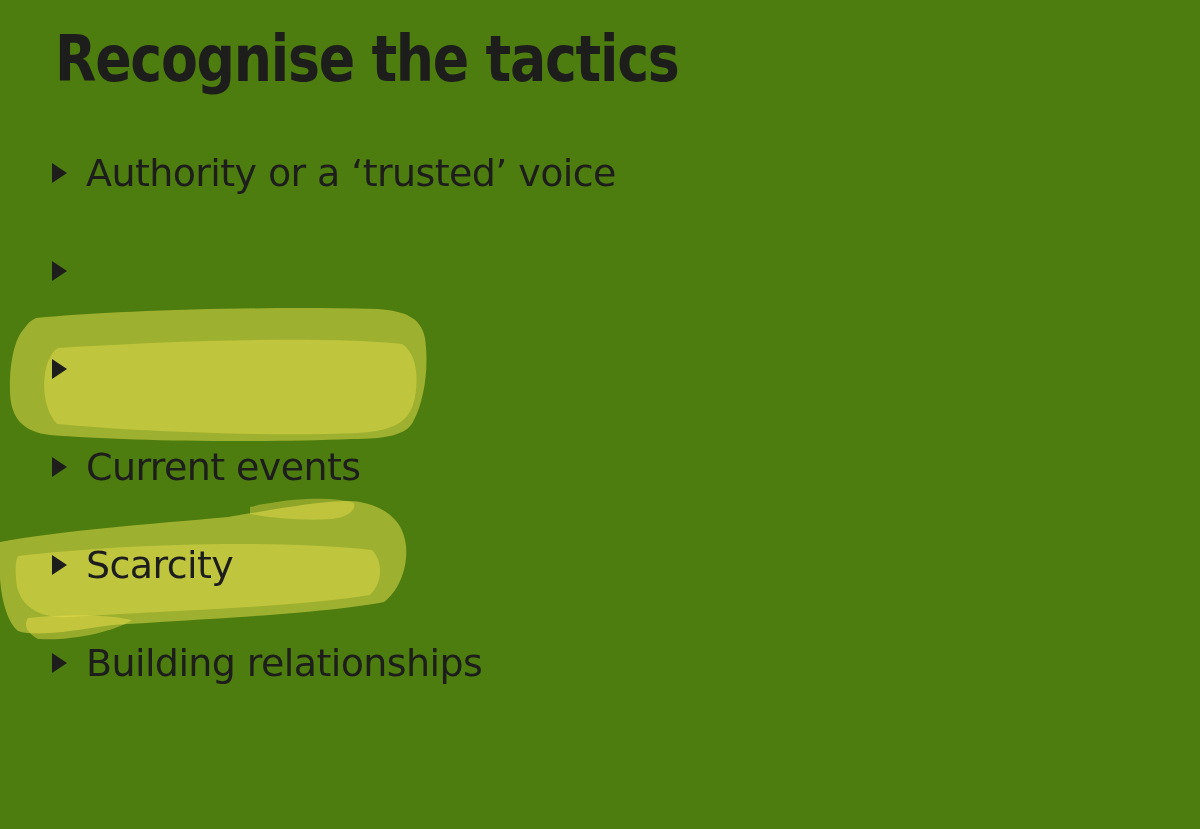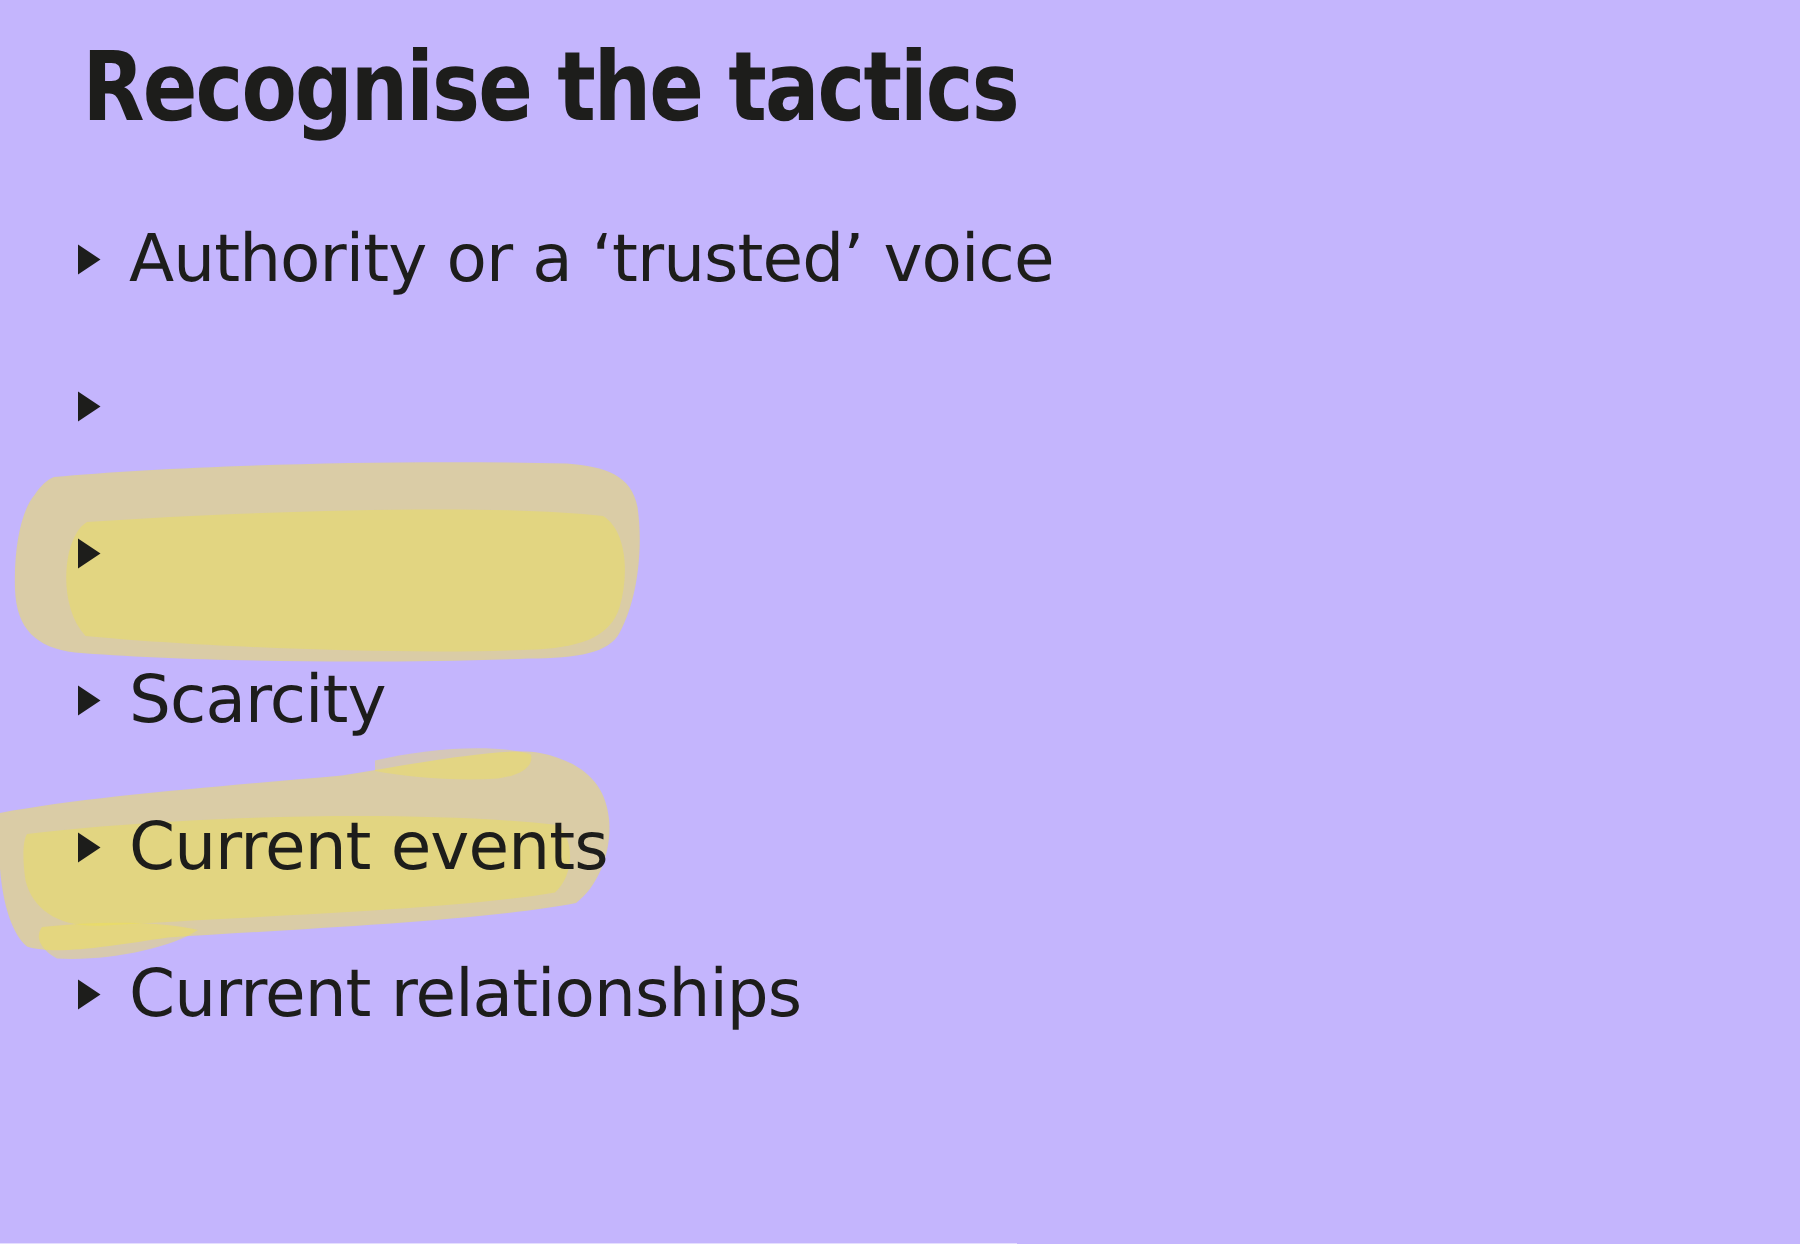--- a/index.html
+++ b/index.html
@@ -1,36 +1,36 @@
 <!DOCTYPE html>
 <html><head>
 <meta charset="utf-8">
 <style>
   html,body{margin:0;padding:0;background:#fff;}
   .screen{
-    position:relative;width:1200px;height:829px;background:#c4b5fd;
+    position:relative;width:1200px;height:829px;background:#4d7c0f;
     overflow:hidden;font-family:"DejaVu Sans",sans-serif;color:#1d1d1b;
   }
   .hl-layer{position:absolute;left:0;top:0;width:1200px;height:829px;z-index:0;}
   .page-title{
     position:absolute;left:55px;top:24px;margin:0;z-index:1;
     font-size:64px;font-weight:bold;letter-spacing:-1.5px;line-height:1.1;
     transform:scaleX(.84);transform-origin:left center;white-space:nowrap;
   }
   .tactics-list{
     position:absolute;left:52px;top:124px;margin:0;padding:0;
     list-style:none;z-index:1;
   }
   .tactics-list li{display:flex;align-items:center;height:98px;}
   .tri{
     width:0;height:0;flex:none;
     border-top:10px solid transparent;border-bottom:10px solid transparent;
     border-left:15px solid #1d1d1b;margin-right:19px;
   }
-  .lbl{font-size:44px;letter-spacing:-.6px;white-space:nowrap;line-height:1;}
+  .lbl{font-size:38px;letter-spacing:-.6px;white-space:nowrap;line-height:1;}
 </style>
 </head>
 <body>
 
 <div class="screen">
 
   <svg class="hl-layer" viewBox="0 0 1200 829" xmlns="http://www.w3.org/2000/svg">
     <g>
       <path fill-opacity="0.5" d="M 36,318 C 110,311 250,306 378,309 C 404,311 421,317 425,338
                C 429,366 425,400 413,422 C 406,435 386,439 352,439
@@ -63,25 +63,25 @@
       <span class="lbl">Authority or a ‘trusted’ voice</span>
     </li>
     <li>
       <span class="tri"></span>
     </li>
     <li>
       <span class="tri"></span>
     </li>
     <li>
       <span class="tri"></span>
+      <span class="lbl">Current events</span>
+    </li>
+    <li>
+      <span class="tri"></span>
       <span class="lbl">Scarcity</span>
     </li>
     <li>
       <span class="tri"></span>
-      <span class="lbl">Current events</span>
-    </li>
-    <li>
-      <span class="tri"></span>
-      <span class="lbl">Current relationships</span>
+      <span class="lbl">Building relationships</span>
     </li>
   </ul>
 
 </div>
 
 </body></html>

